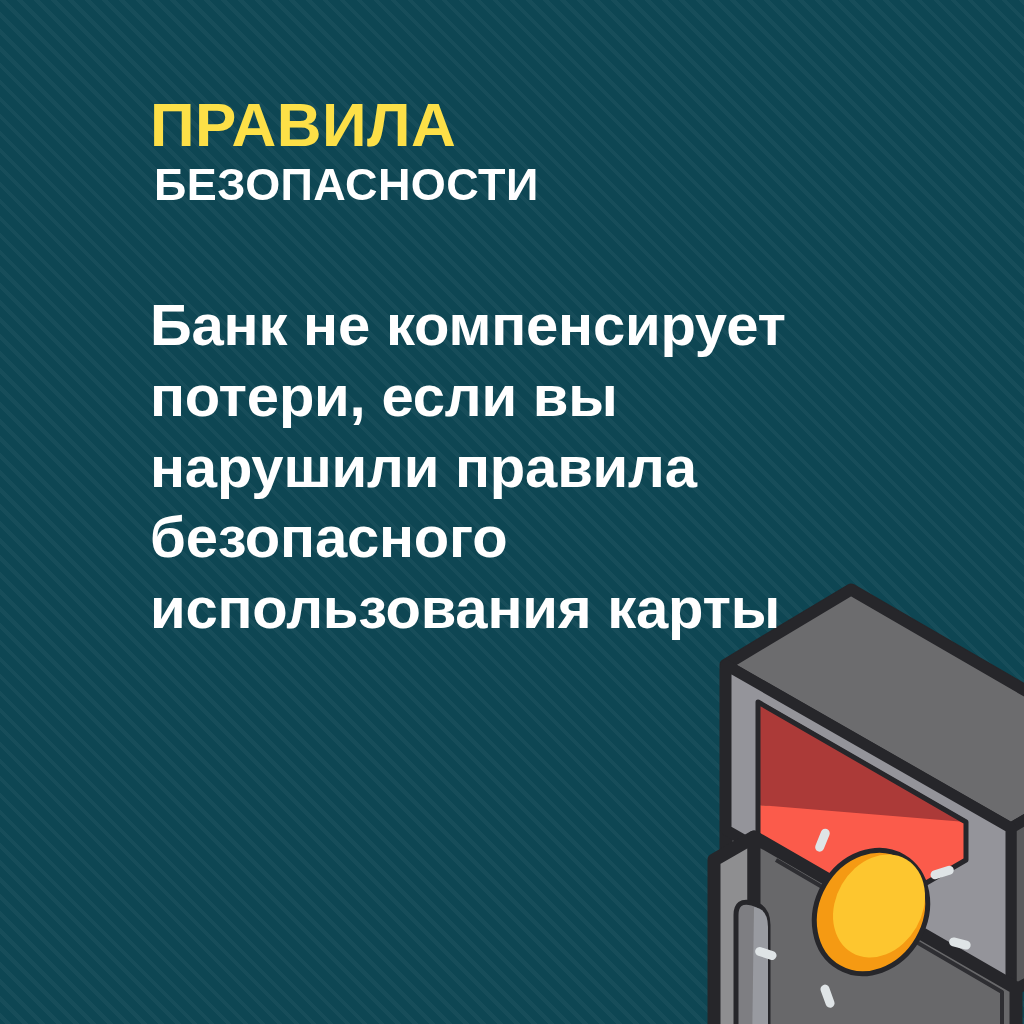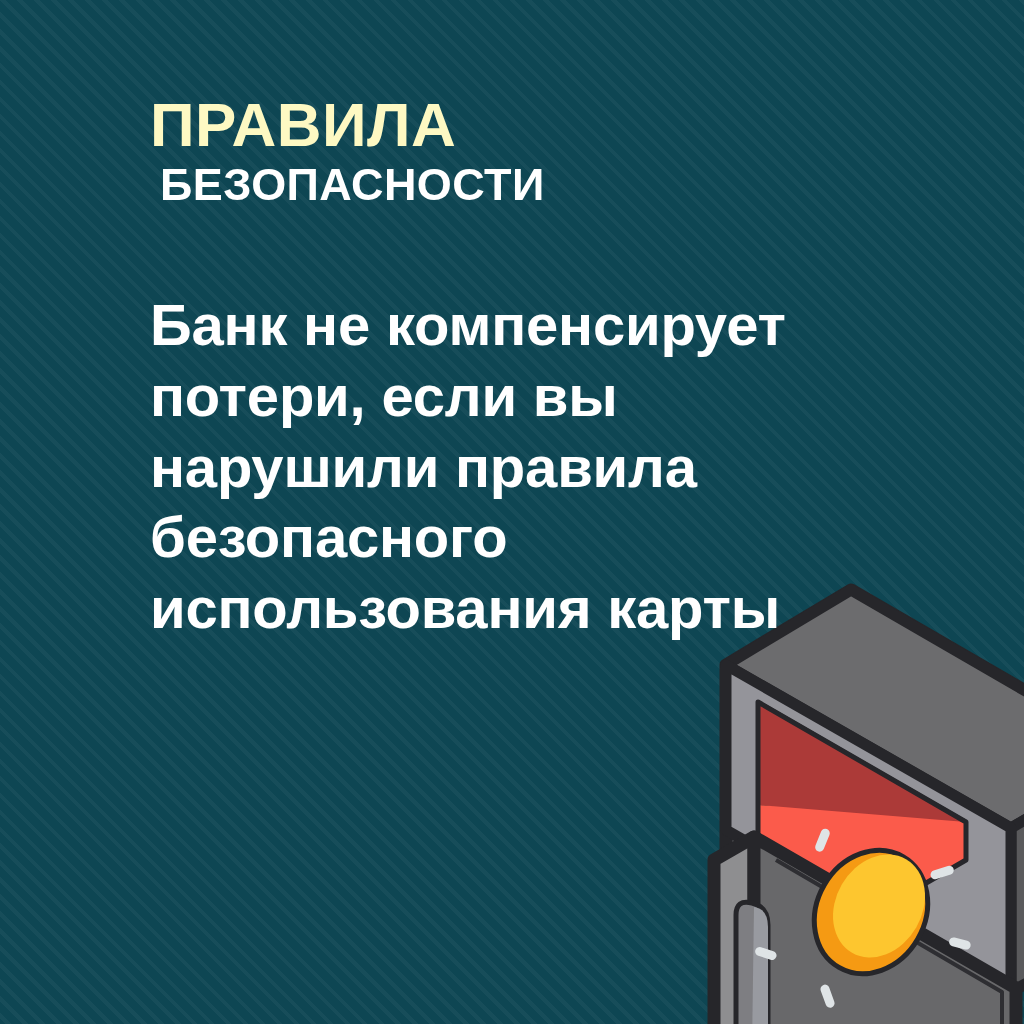--- a/index.html
+++ b/index.html
@@ -38,31 +38,31 @@
     left: 150px;
     top: 96px;
     width: 680px;
     z-index: 6;
   }
   #headline-primary {
     font-size: 62px;
     line-height: 0.95;
     font-weight: bold;
     letter-spacing: 0.5px;
-    color: #fef9c3;
+    color: #fde047;
     margin: 0;
     white-space: nowrap;
   }
   #headline-secondary {
     font-size: 45px;
     line-height: 1.05;
     font-weight: bold;
     letter-spacing: 0.4px;
     color: #ffffff;
-    margin: 6px 0 0 10px;
+    margin: 6px 0 0 4px;
     white-space: nowrap;
   }
   #body-copy {
     margin: 82px 0 0 0;
     font-size: 58px;
     line-height: 1.22;
     font-weight: bold;
     color: #ffffff;
     letter-spacing: -0.2px;
     max-width: 660px;

